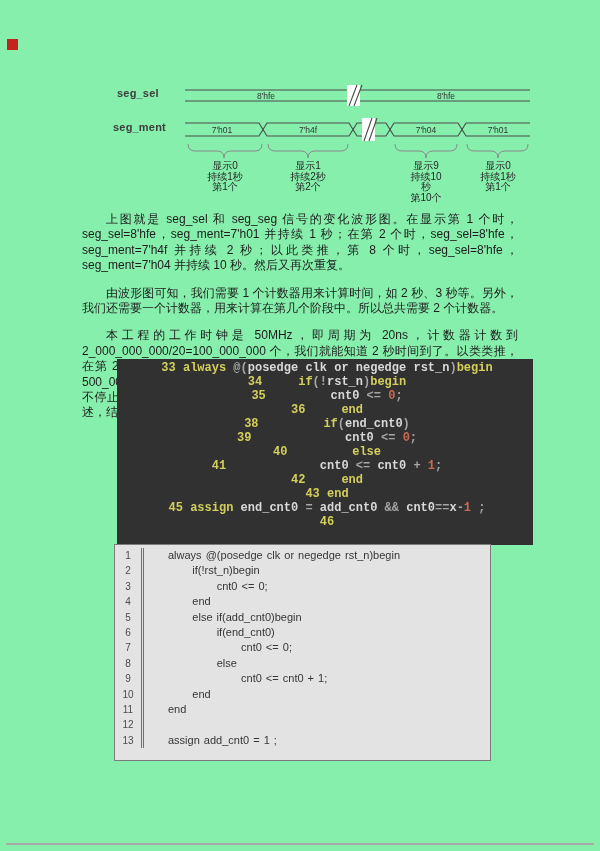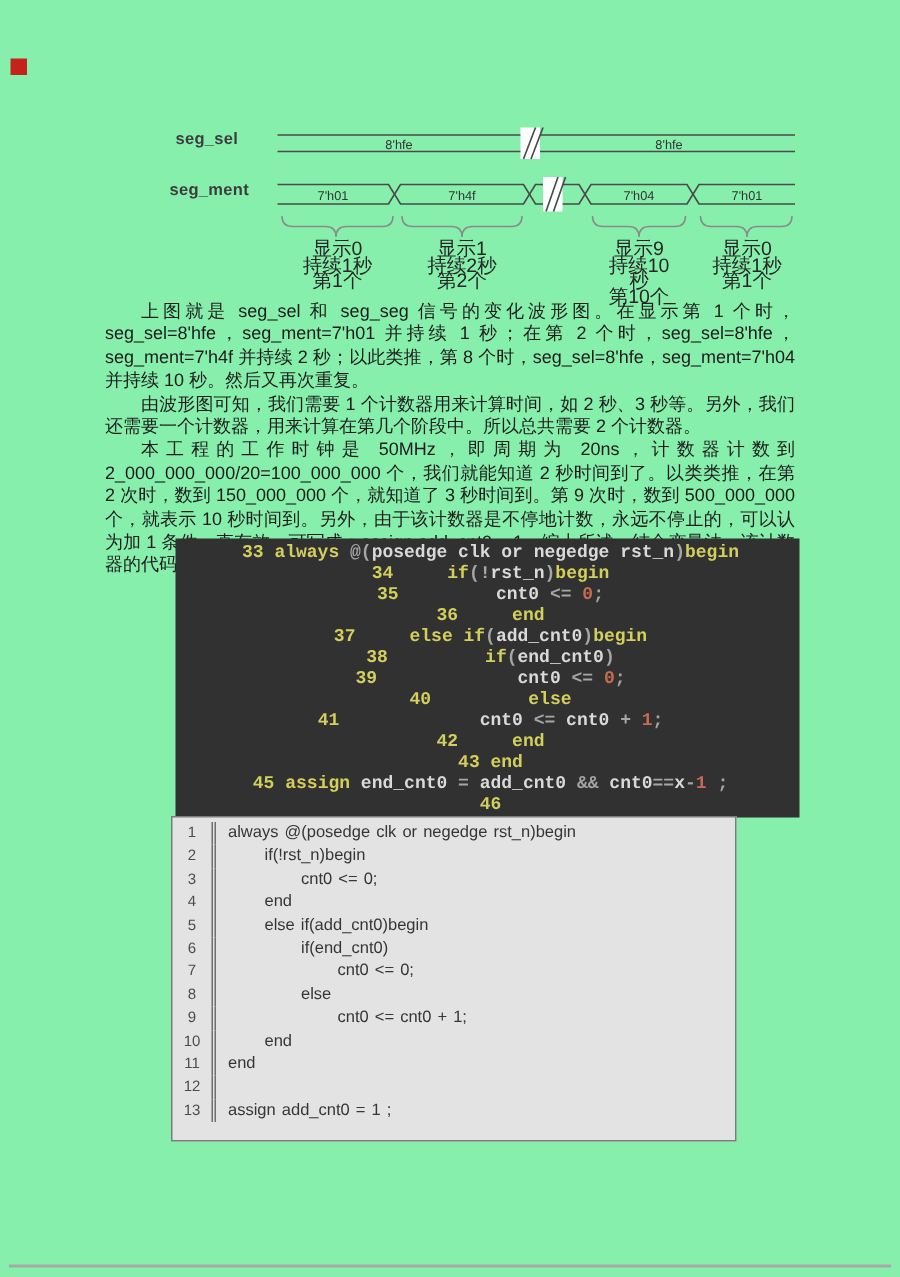--- a/index.html
+++ b/index.html
@@ -6,38 +6,38 @@
   .page{position:relative;width:600px;height:851px;background:#86efac;overflow:hidden;
         font-family:"Liberation Sans","DejaVu Sans",sans-serif;}
   .red-marker{position:absolute;left:7px;top:39px;width:11px;height:11px;background:#c4231d;}
   .sig-label{position:absolute;font-size:11px;font-weight:700;color:#3d3d3d;letter-spacing:.2px;}
   #lbl-sel{left:117px;top:87px;}
   #lbl-ment{left:113px;top:121px;}
   svg.wave{position:absolute;left:110px;top:84px;}
   .wave line,.wave path{stroke:#4a4a4a;stroke-width:1.1;fill:none;}
   .wave path.brace{stroke:#8a8a8a;stroke-width:1;}
   .wave text{font-family:"Liberation Sans","DejaVu Sans",sans-serif;font-size:8.5px;fill:#333;}
-  .anno{position:absolute;width:90px;top:161px;text-align:center;font-size:13px;line-height:10.5px;color:#262626;}
+  .anno{position:absolute;width:90px;top:161px;text-align:center;font-size:10px;line-height:10.5px;color:#262626;}
   .paras{position:absolute;left:70px;top:200px;width:460px;font-size:12px;line-height:15.4px;
          color:#1c1c1c;text-align:justify;}
-  .paras p{margin:0;text-indent:2em;}
+  .paras p{margin:12px;text-indent:2em;}
   .dark-block{position:absolute;left:117px;top:359px;width:416px;height:186px;background:#313131;
         overflow:hidden;box-sizing:border-box;padding:2px 0 0 4px;
         font-family:"Liberation Mono","DejaVu Sans Mono",monospace;font-weight:700;font-size:12px;text-align:center;}
   .dcl{white-space:pre;line-height:14px;height:14px;}
   .dcl .ln{color:#d3cf5c;}
   .kw{color:#d3cf5c;}
   .id{color:#d9d9d9;}
   .num{color:#c96a52;}
   .pn{color:#a6a6a6;}
   .light-block{position:absolute;left:114px;top:544px;width:377px;height:217px;background:#e3e3e3;
         border:1px solid #7c7c7c;box-sizing:border-box;padding-top:3px;overflow:hidden;}
   .lrow{display:flex;height:15.4px;}
   .lln{width:26px;flex:none;text-align:center;font-size:10px;line-height:15.4px;color:#4c4c4c;}
-  .lcode{flex:1;border-left:3px double #6f6f6f;padding-left:8px;font-size:11px;line-height:15.4px;
+  .lcode{flex:1;border-left:3px double #6f6f6f;padding-left:24px;font-size:11px;line-height:15.4px;
         color:#363636;white-space:pre;word-spacing:1px;}
   .bottom-rule{position:absolute;left:6px;top:843px;width:588px;height:2px;background:#a8a8a8;}
 </style>
 </head>
 <body>
 
 <div class="page">
 
   <div class="red-marker"></div>
 
@@ -98,21 +98,20 @@
     <p>上图就是 seg_sel 和 seg_seg 信号的变化波形图。在显示第 1 个时，seg_sel=8'hfe，seg_ment=7'h01 并持续 1 秒；在第 2 个时，seg_sel=8'hfe，seg_ment=7'h4f 并持续 2 秒；以此类推，第 8 个时，seg_sel=8'hfe，seg_ment=7'h04 并持续 10 秒。然后又再次重复。</p>
     <p>由波形图可知，我们需要 1 个计数器用来计算时间，如 2 秒、3 秒等。另外，我们还需要一个计数器，用来计算在第几个阶段中。所以总共需要 2 个计数器。</p>
     <p>本工程的工作时钟是 50MHz，即周期为 20ns，计数器计数到 2_000_000_000/20=100_000_000 个，我们就能知道 2 秒时间到了。以类类推，在第 2 次时，数到 150_000_000 个，就知道了 3 秒时间到。第 9 次时，数到 500_000_000 个，就表示 10 秒时间到。另外，由于该计数器是不停地计数，永远不停止的，可以认为加 1 条件一直有效，可写成：assign add_cnt0==1。综上所述，结合变量法，该计数器的代码如下</p>
   </div>
 
   <div class="dark-block" id="dark-code">
       <div class="dcl"><span class="ln">33 </span><span class="kw">always</span><span class="id"> </span><span class="pn">@</span><span class="pn">(</span><span class="id">posedge</span><span class="id"> </span><span class="id">clk</span><span class="id"> </span><span class="id">or</span><span class="id"> </span><span class="id">negedge</span><span class="id"> </span><span class="id">rst_n</span><span class="pn">)</span><span class="kw">begin</span></div>
       <div class="dcl"><span class="ln">34 </span><span class="id">    </span><span class="kw">if</span><span class="pn">(</span><span class="pn">!</span><span class="id">rst_n</span><span class="pn">)</span><span class="kw">begin</span></div>
       <div class="dcl"><span class="ln">35 </span><span class="id">        </span><span class="id">cnt0</span><span class="id"> </span><span class="pn">&lt;</span><span class="pn">=</span><span class="id"> </span><span class="num">0</span><span class="pn">;</span></div>
       <div class="dcl"><span class="ln">36 </span><span class="id">    </span><span class="kw">end</span></div>
-      <div class="dcl"><span class="ln">37 </span><span class="id">    </span><span class="kw">else</span><span class="id"> </span><span class="kw">if</span><span class="pn">(</span><span class="id">add_cnt0</span><span class="pn">)</span><span class="kw">begin</span></div>
       <div class="dcl"><span class="ln">38 </span><span class="id">        </span><span class="kw">if</span><span class="pn">(</span><span class="id">end_cnt0</span><span class="pn">)</span></div>
       <div class="dcl"><span class="ln">39 </span><span class="id">            </span><span class="id">cnt0</span><span class="id"> </span><span class="pn">&lt;</span><span class="pn">=</span><span class="id"> </span><span class="num">0</span><span class="pn">;</span></div>
       <div class="dcl"><span class="ln">40 </span><span class="id">        </span><span class="kw">else</span></div>
       <div class="dcl"><span class="ln">41 </span><span class="id">            </span><span class="id">cnt0</span><span class="id"> </span><span class="pn">&lt;</span><span class="pn">=</span><span class="id"> </span><span class="id">cnt0</span><span class="id"> </span><span class="pn">+</span><span class="id"> </span><span class="num">1</span><span class="pn">;</span></div>
       <div class="dcl"><span class="ln">42 </span><span class="id">    </span><span class="kw">end</span></div>
       <div class="dcl"><span class="ln">43 </span><span class="kw">end</span></div>
       <div class="dcl"><span class="ln">45 </span><span class="kw">assign</span><span class="id"> </span><span class="id">end_cnt0</span><span class="id"> </span><span class="pn">=</span><span class="id"> </span><span class="id">add_cnt0</span><span class="id"> </span><span class="pn">&amp;</span><span class="pn">&amp;</span><span class="id"> </span><span class="id">cnt0</span><span class="pn">=</span><span class="pn">=</span><span class="id">x</span><span class="pn">-</span><span class="num">1</span><span class="id"> </span><span class="pn">;</span></div>
       <div class="dcl"><span class="ln">46</span></div>
     </div>
 

